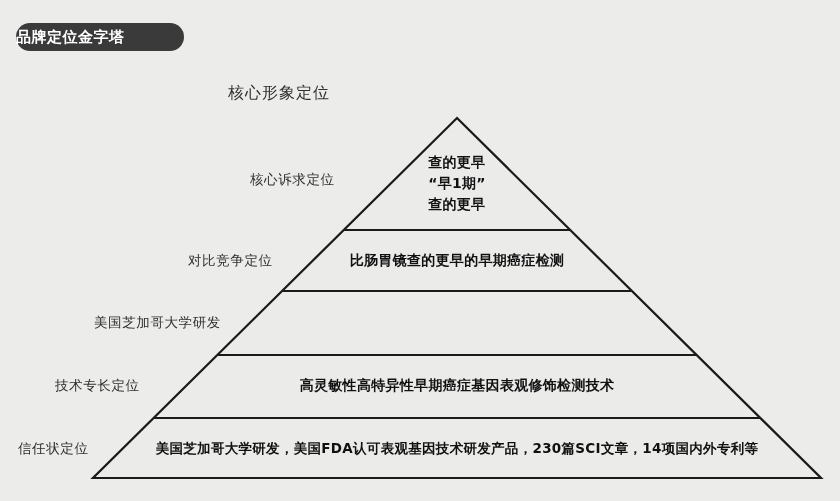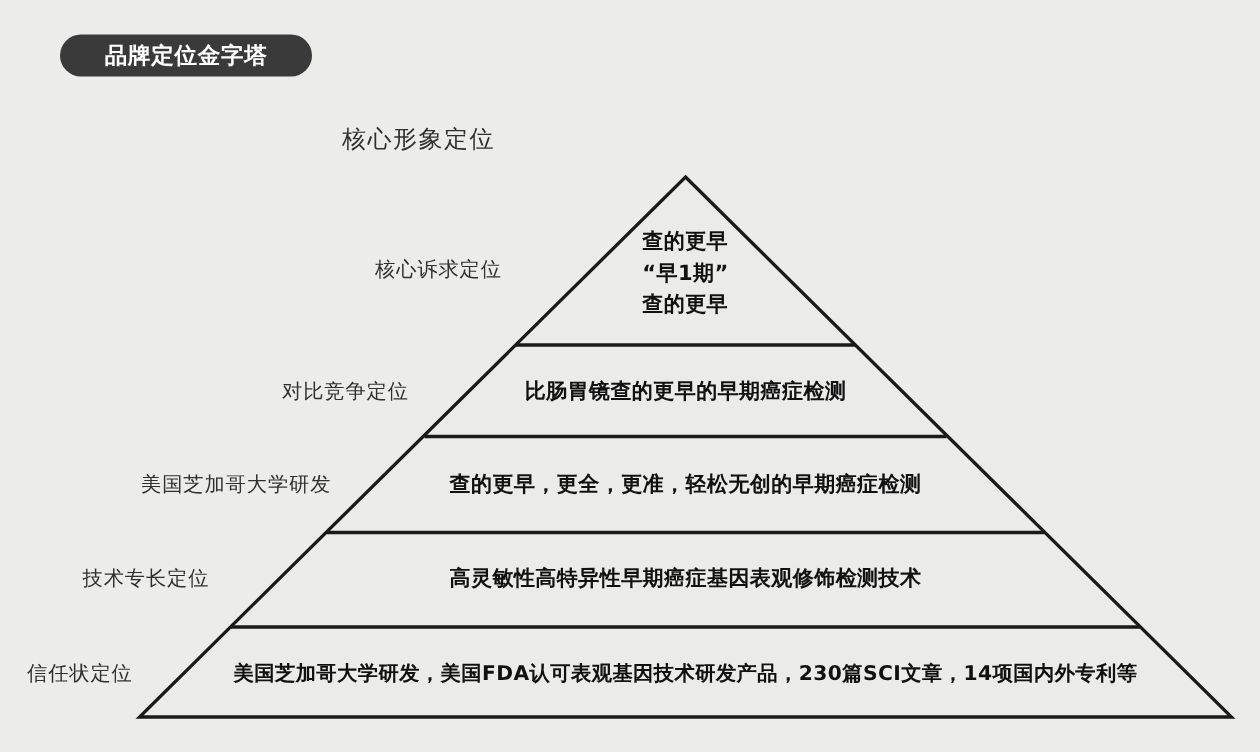--- a/index.html
+++ b/index.html
@@ -19,29 +19,29 @@
     position: absolute;
     left: 0; top: 0;
     width: 840px;
     height: 501px;
     background: #ececeb;
   }
 
   
   .title-pill {
     position: absolute;
-    left: 40px;
+    left: 16px;
     top: 23px;
     width: 168px;
     height: 28px;
     background: #3a3a3a;
     border-radius: 14px;
     display: flex;
     align-items: center;
-    justify-content: center;
+    justify-content: flex-start;
   }
   .title-pill-text {
     color: #ffffff;
     font-size: 15px;
     font-weight: bold;
     letter-spacing: 0.5px;
     line-height: 1;
   }
 
   
@@ -136,21 +136,20 @@
   <div class="tier-content multiline" style="left:457px; top:183px;">
     <span class="tl">查的更早</span>
     <span class="tl">“早1期”</span>
     <span class="tl">查的更早</span>
   </div>
 
   <div class="tier-label" style="left:188px; top:261px;">对比竞争定位</div>
   <div class="tier-content" style="left:457px; top:261px;">比肠胃镜查的更早的早期癌症检测</div>
 
   <div class="tier-label" style="left:94px; top:323px;">美国芝加哥大学研发</div>
-  <div class="tier-content" style="left:457px; top:323px;">查的更早，更全，更准，轻松无创的早期癌症检测</div>
 
   <div class="tier-label" style="left:55px; top:386px;">技术专长定位</div>
   <div class="tier-content" style="left:457px; top:386px;">高灵敏性高特异性早期癌症基因表观修饰检测技术</div>
 
   <div class="tier-label" style="left:18px; top:449px;">信任状定位</div>
   <div class="tier-content tier-content-bottom" style="left:457px; top:449px;">美国芝加哥大学研发，美国FDA认可表观基因技术研发产品，230篇SCI文章，14项国内外专利等</div>
 
 </div>
 
 </body></html>

